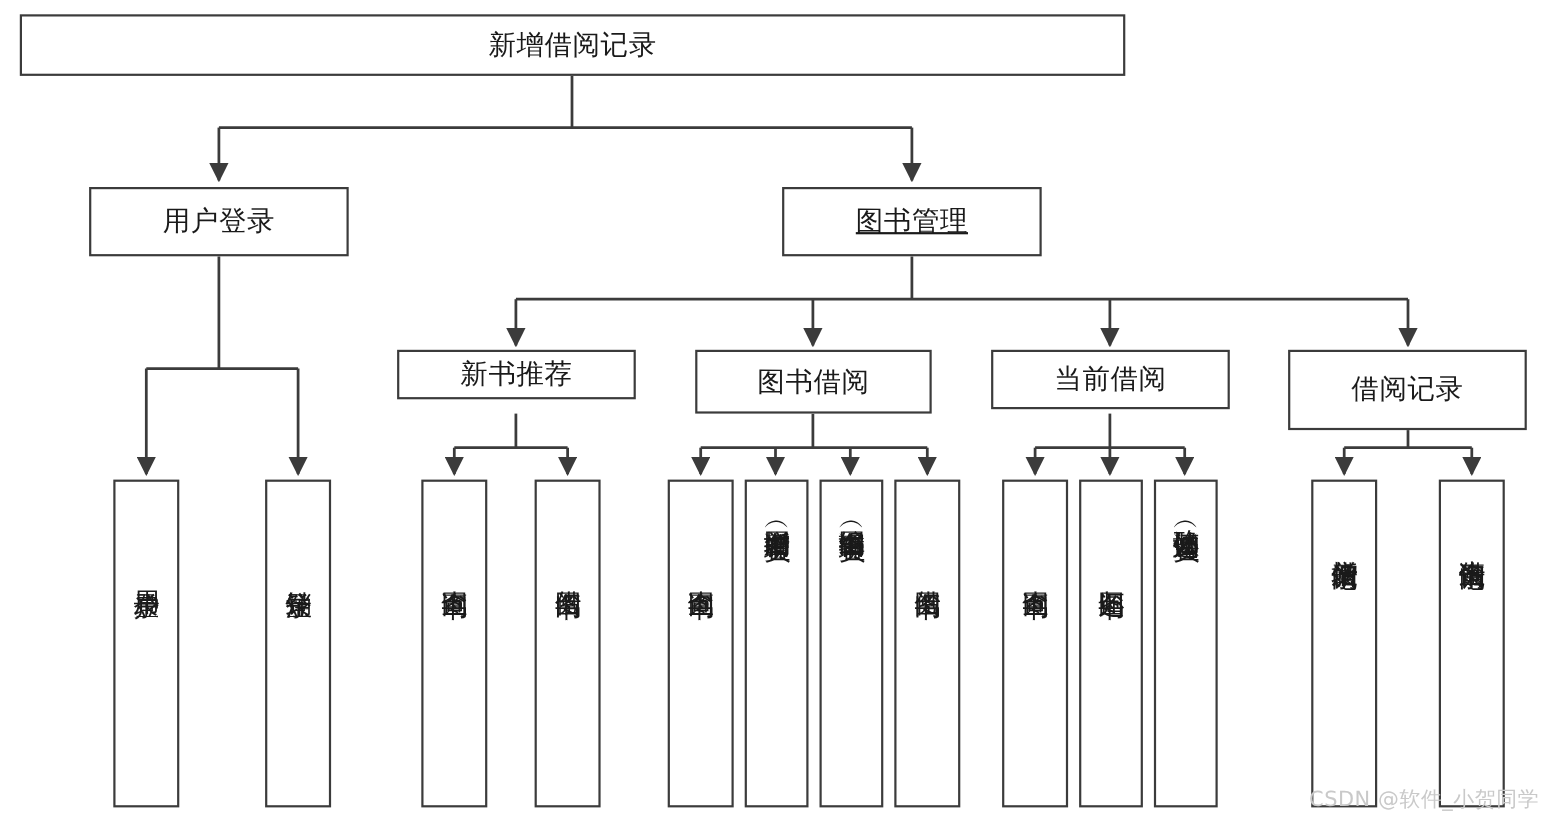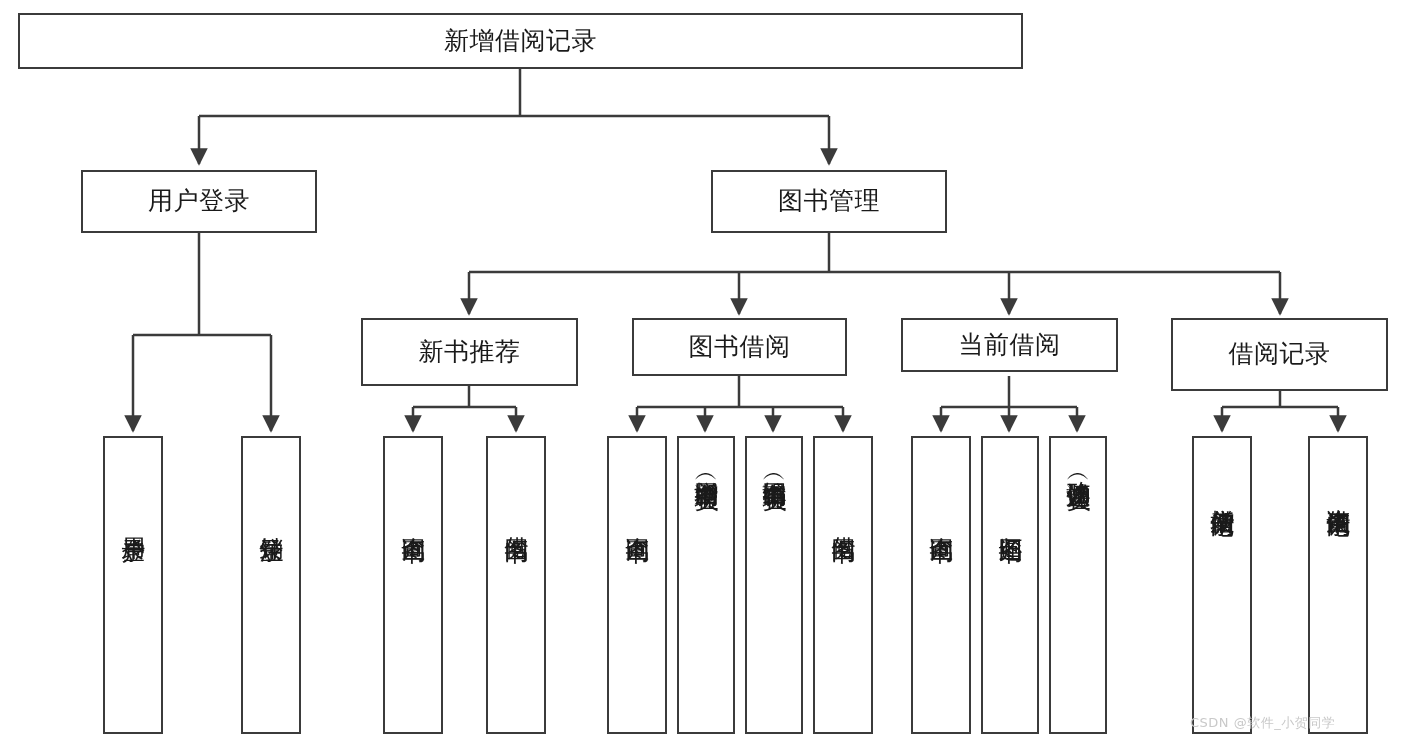--- a/index.html
+++ b/index.html
@@ -59,21 +59,21 @@
     font-size: 24px;
     line-height: 1.12;
     letter-spacing: 1px;
     max-height: 290px;
   }
   .node.vert.mid .label { margin-top: 70px; }
   .node.vert.high .label { margin-top: 14px; }
   .node.vert.taller .label { margin-top: 42px; }
   .watermark {
     position: absolute;
-    font-size: 13px;
+    font-size: 19px;
     color: #c9c9c9;
     white-space: nowrap;
     letter-spacing: 0.5px;
     user-select: none;
   }
 </style>
 </head>
 <body>
 
 <div id="diagram-root">
@@ -129,25 +129,25 @@
   </svg>
 
   <div class="node horiz root" style="left:18px; top:13px; width:1005px; height:56px;">
     <span class="label">新增借阅记录</span>
   </div>
 
   <div class="node horiz" style="left:81px; top:170px; width:236px; height:63px;">
     <span class="label">用户登录</span>
   </div>
 
-  <div class="node horiz" style="left:711px; top:170px; width:236px; height:63px;">
+  <div class="node horiz" style="left:711px; top:170px; width:236px; height:63px;text-decoration:underline;">
     <span class="label">图书管理</span>
   </div>
 
-  <div class="node horiz" style="left:361px; top:318px; width:217px; height:68px;align-items:center;">
+  <div class="node horiz" style="left:361px; top:318px; width:217px; height:45px;align-items:center;">
     <span class="label">新书推荐</span>
   </div>
 
   <div class="node horiz" style="left:632px; top:318px; width:215px; height:58px;">
     <span class="label">图书借阅</span>
   </div>
 
   <div class="node horiz" style="left:901px; top:318px; width:217px; height:54px;">
     <span class="label">当前借阅</span>
   </div>

